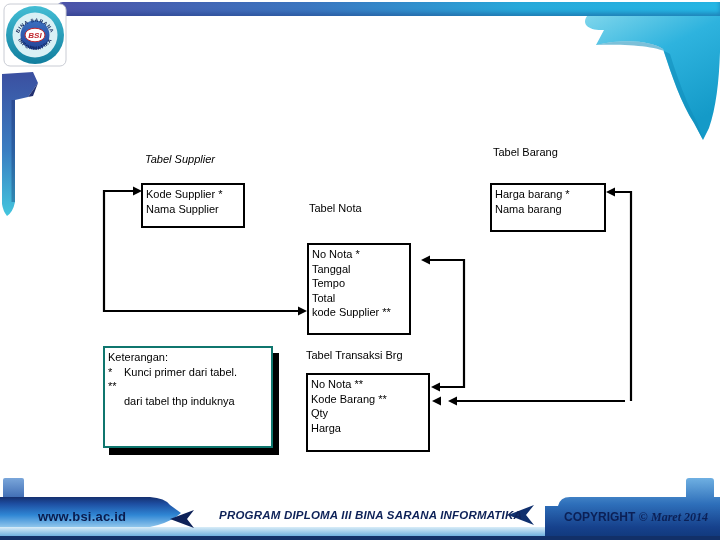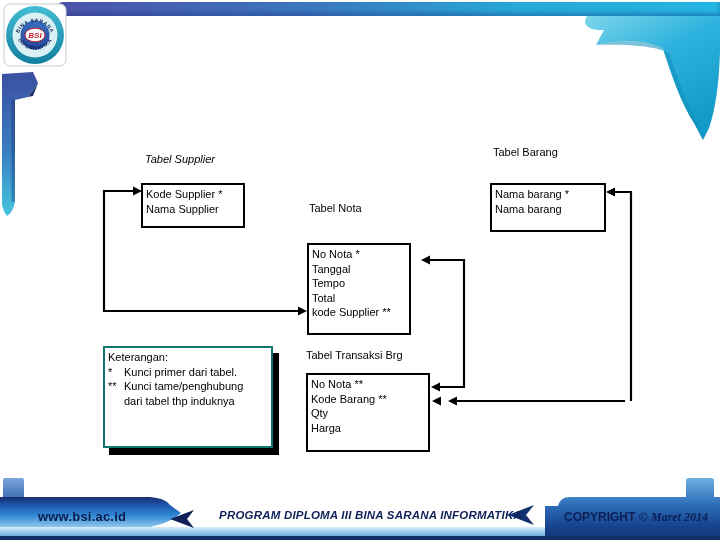--- a/index.html
+++ b/index.html
@@ -131,21 +131,21 @@
   <div class="tbl-label" style="left:493px;top:146px;">Tabel Barang</div>
   <div class="tbl-label" style="left:309px;top:202px;">Tabel Nota</div>
   <div class="tbl-label" style="left:306px;top:349px;">Tabel Transaksi Brg</div>
 
   <div class="tbl-box" style="left:141px;top:183px;width:104px;height:45px;">
     <div>Kode Supplier *</div>
     <div>Nama Supplier</div>
   </div>
 
   <div class="tbl-box" style="left:490px;top:183px;width:116px;height:49px;">
-    <div>Nama barang *</div>
+    <div>Harga barang *</div>
     <div>Nama barang</div>
   </div>
 
   <div class="tbl-box" style="left:307px;top:243px;width:104px;height:92px;">
     <div>No Nota *</div>
     <div>Tanggal</div>
     <div>Tempo</div>
     <div>Total</div>
     <div>kode Supplier **</div>
   </div>
@@ -158,21 +158,20 @@
   </div>
 
   <div class="legend">
     <div>Keterangan:</div>
     <div class="li">
       <span class="mk">*</span>
       <span>Kunci primer dari tabel.</span>
     </div>
     <div class="li">
       <span class="mk">**</span>
-      <span>Kunci tame/penghubung</span>
     </div>
     <div class="li">
       <span class="mk"></span>
       <span>dari tabel thp induknya</span>
     </div>
   </div>
 
   <svg class="connectors" viewBox="0 0 720 540">
     <g stroke="#000" stroke-width="2.2" fill="none">
       <polyline points="134,191 104,191 104,311 298,311"></polyline>

